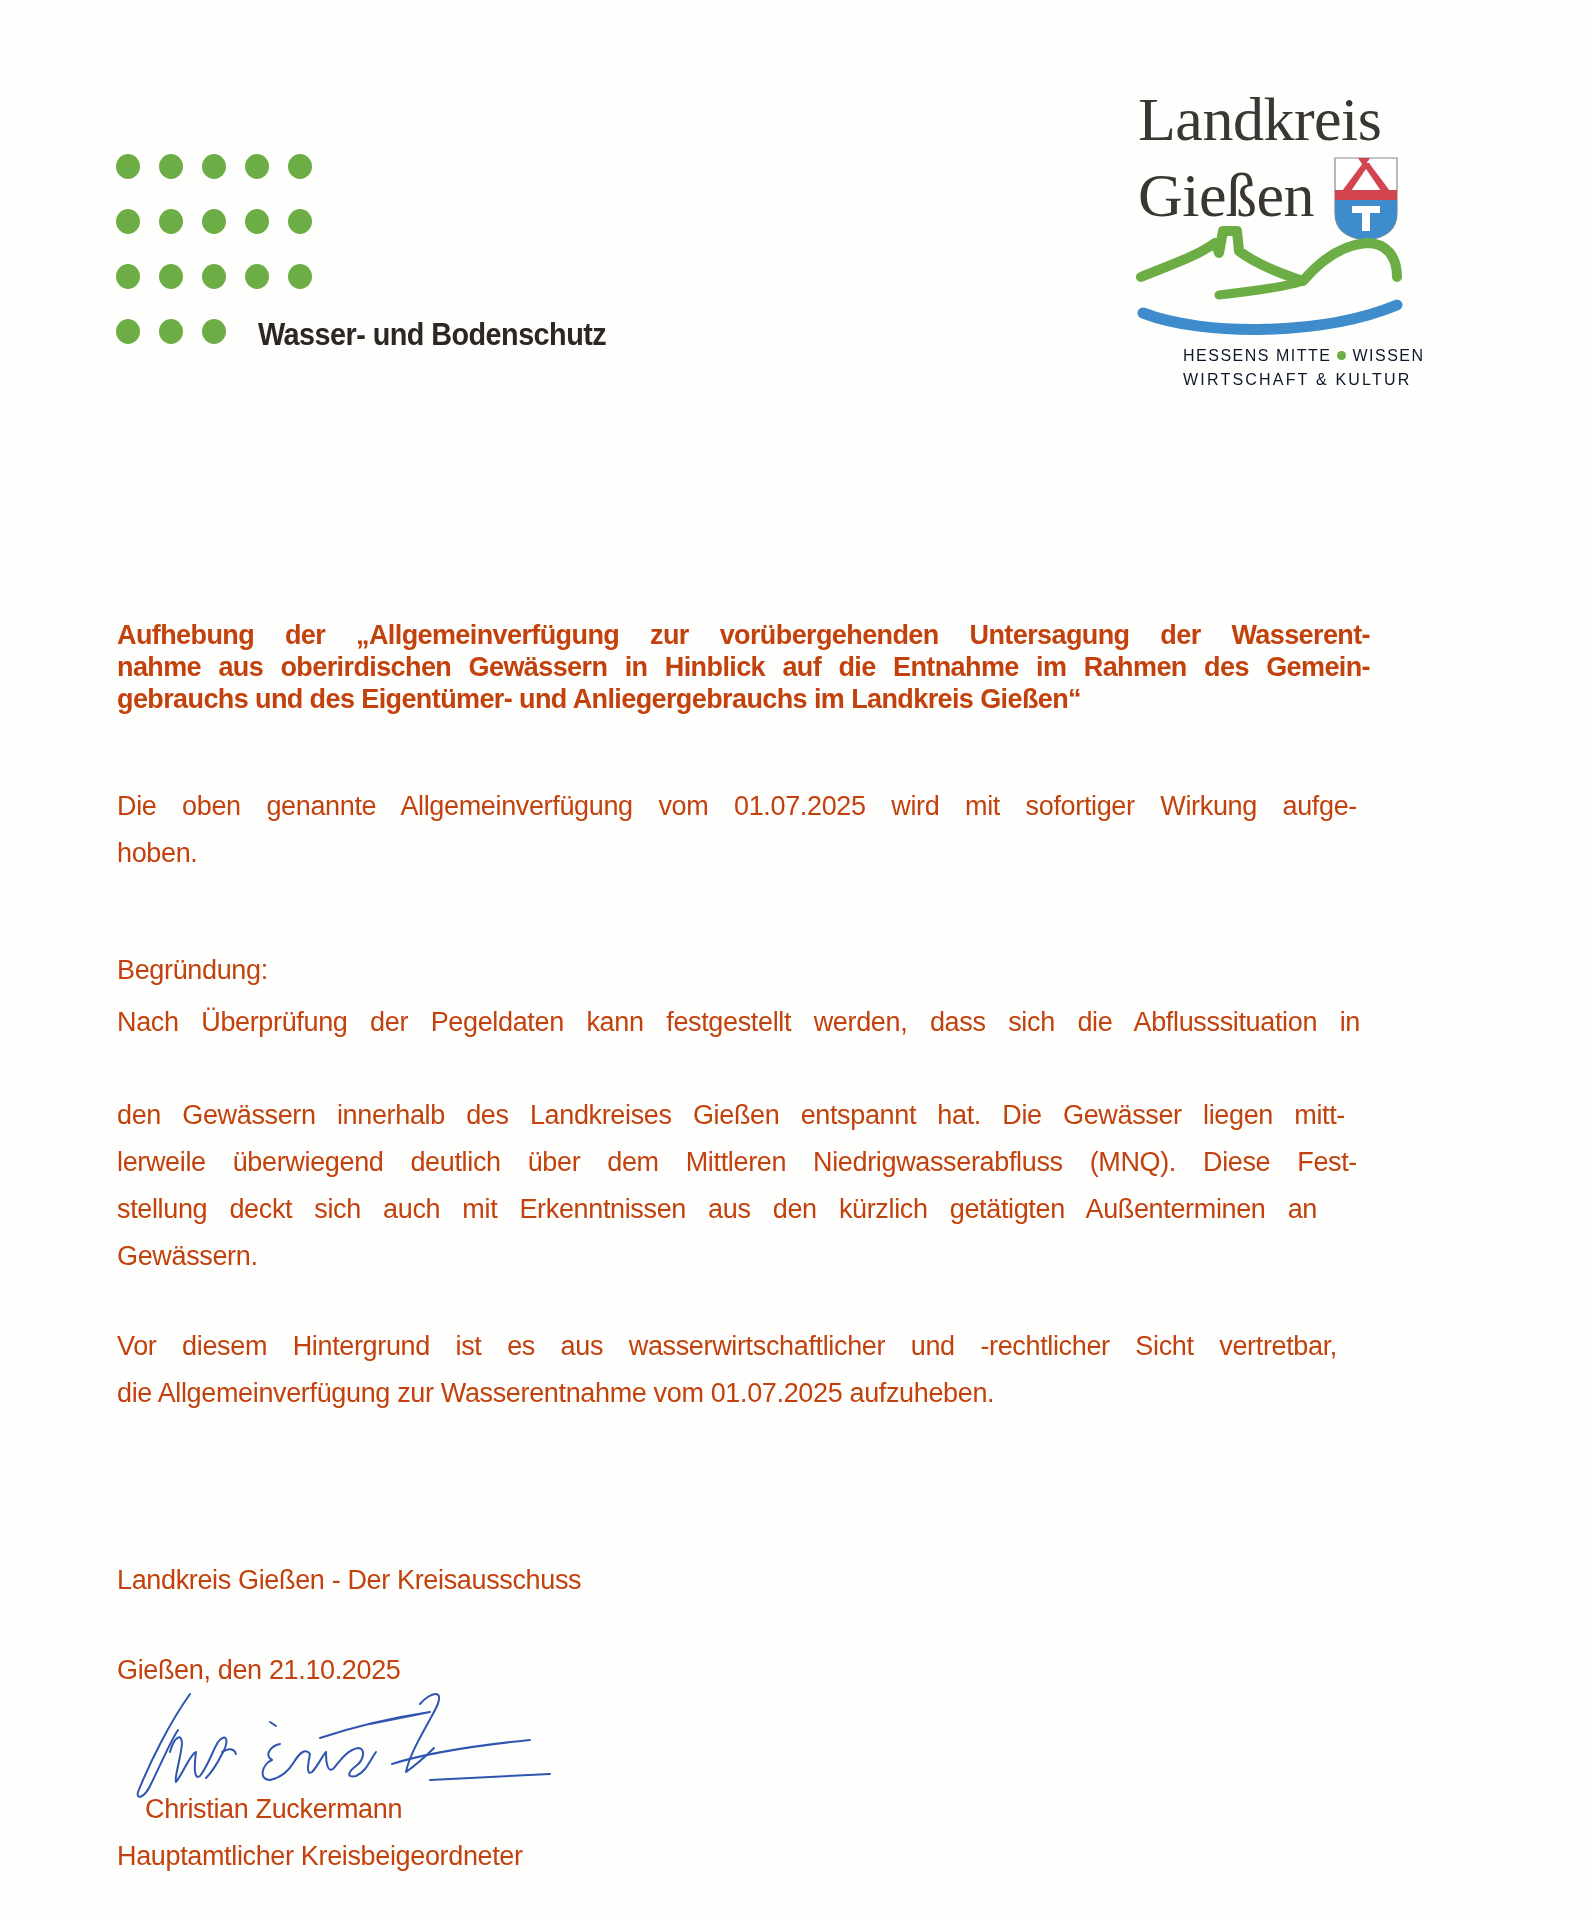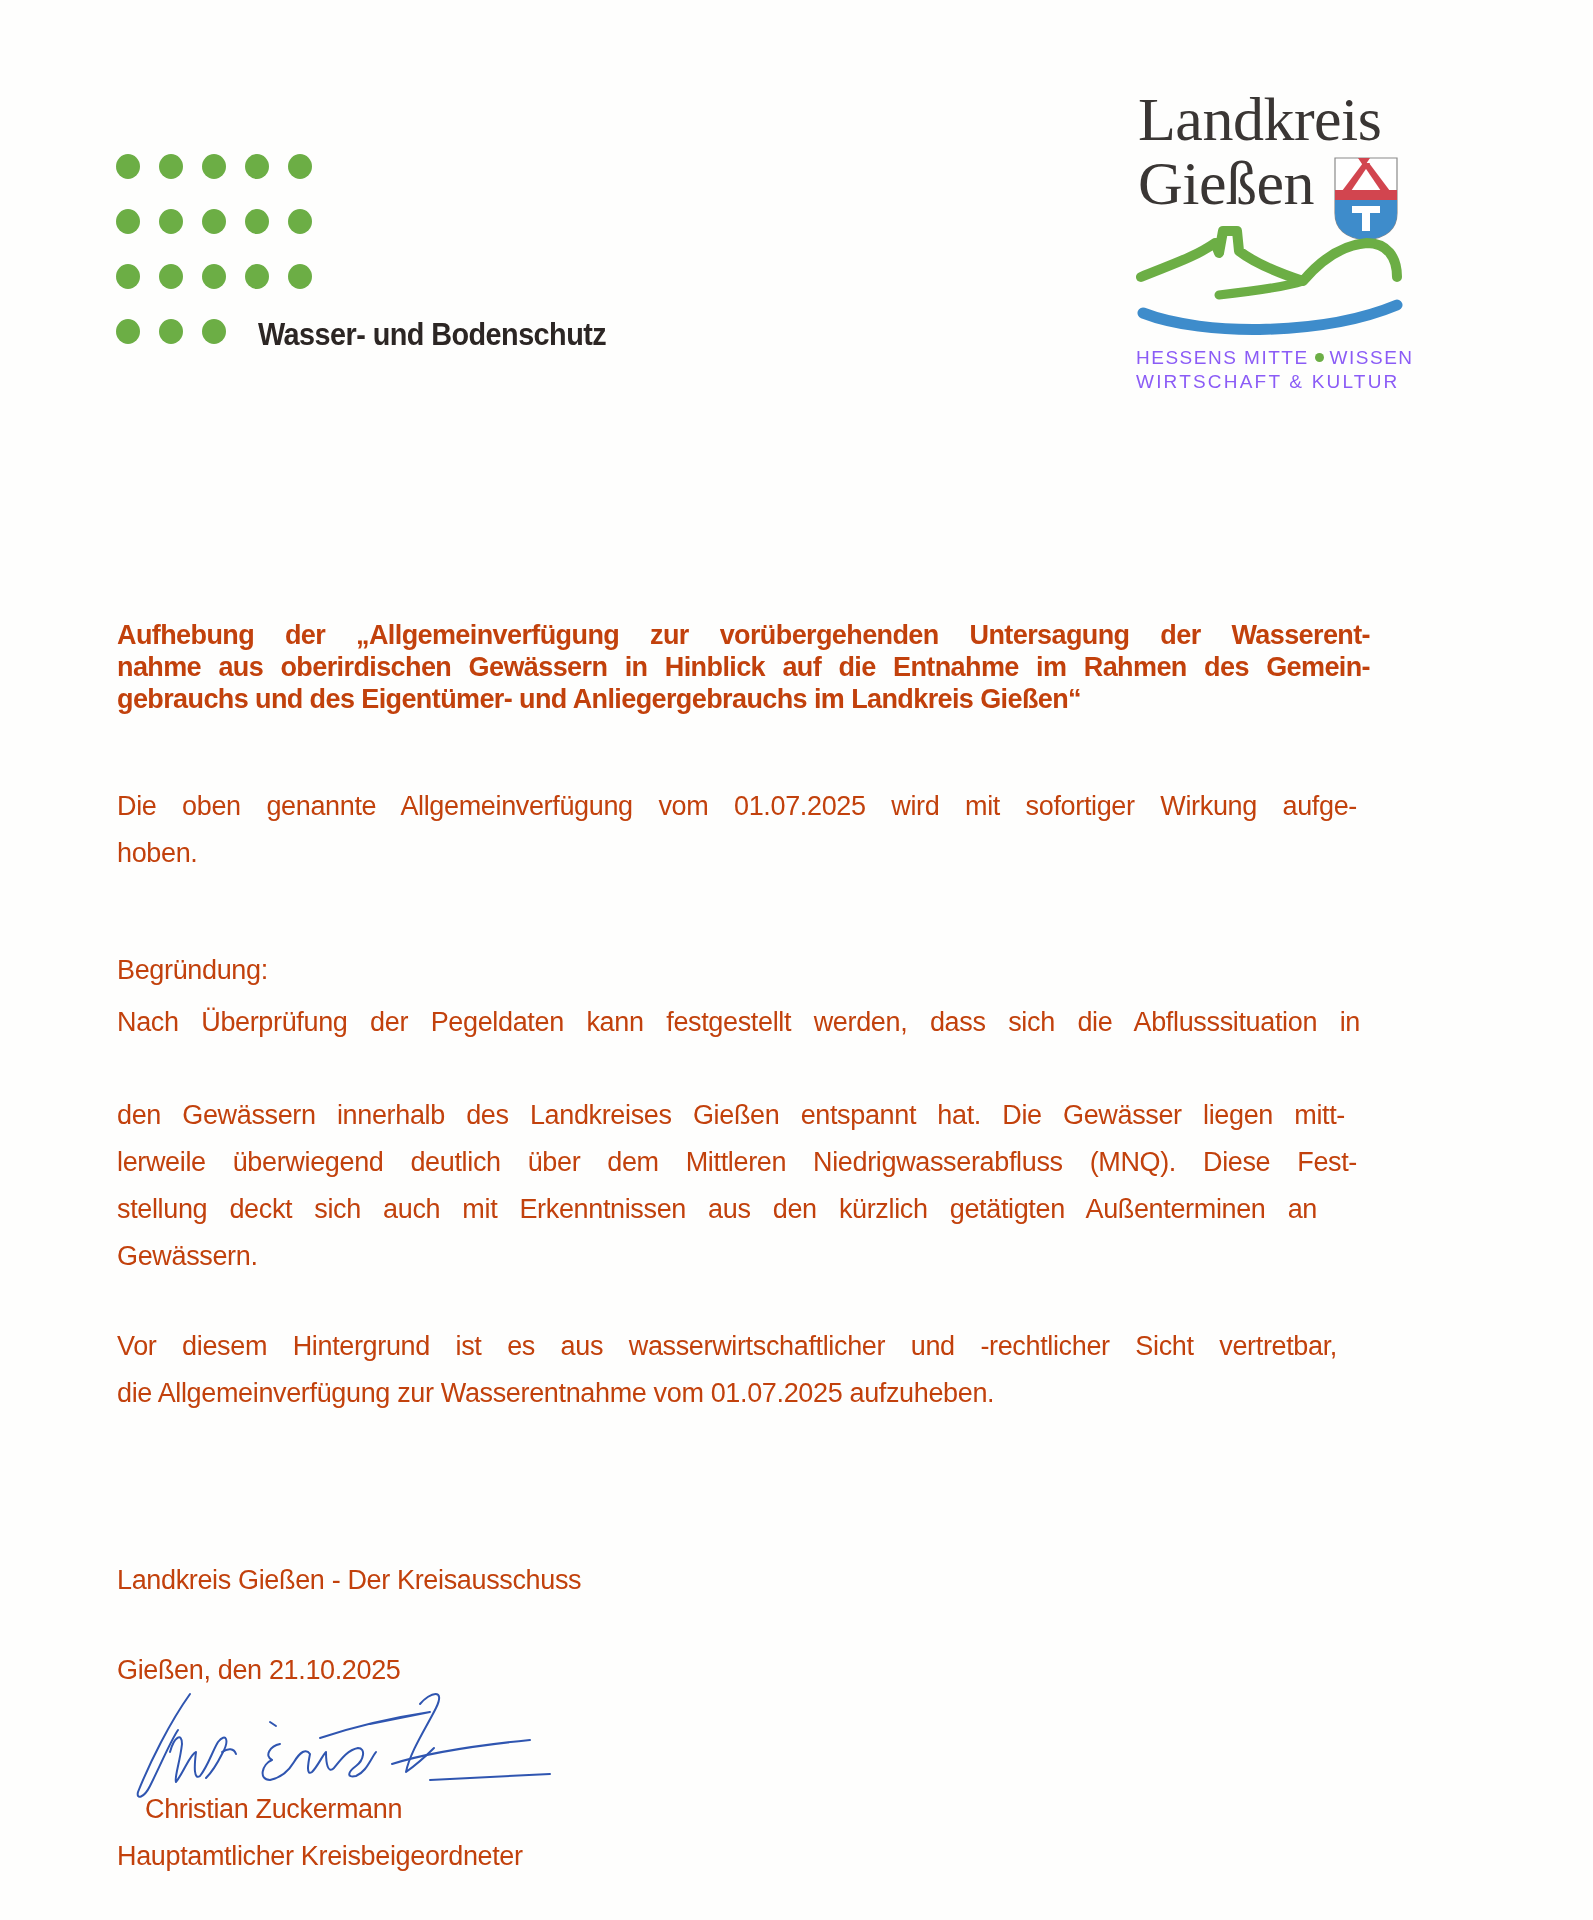--- a/index.html
+++ b/index.html
@@ -46,24 +46,24 @@
     left: 1138px;
     font-family: "Liberation Serif", "DejaVu Serif", serif;
     font-size: 62px;
     color: #3a3634;
     white-space: nowrap;
     letter-spacing: -0.5px;
     line-height: 1;
   }
   .lk-tagline {
     position: absolute;
-    left: 1136px;
+    left: 1183px;
     font-family: "Liberation Sans", sans-serif;
-    font-size: 19px;
-    color: #8b5cf6;
+    font-size: 16px;
+    color: #0f172a;
     letter-spacing: 1.5px;
     white-space: nowrap;
     line-height: 1;
   }
   .tag-dot {
     display: inline-block;
     width: 9px;
     height: 9px;
     border-radius: 50%;
     background: #6cae45;
@@ -124,21 +124,21 @@
   <div class="dot" style="left:288px; top:264px;"></div>
 
   <div class="dot" style="left:116px; top:319px;"></div>
   <div class="dot" style="left:159px; top:319px;"></div>
   <div class="dot" style="left:202px; top:319px;"></div>
 </div>
 <div class="dept-name">Wasser- und Bodenschutz</div>
 
 <div>
   <div class="lk-title" style="top:88px;">Landkreis</div>
-  <div class="lk-title" style="top:152px;text-align:center;">Gießen</div>
+  <div class="lk-title" style="top:164px;text-align:center;">Gießen</div>
 
   <svg class="abs" style="left:1334px; top:157px;" width="64" height="84" viewBox="0 0 64 84">
     <path d="M1 1 H63 V56 Q63 80 32 83 Q1 80 1 56 Z" fill="#ffffff" stroke="#8a8a8a" stroke-width="1.2"></path>
     <path d="M1 42 H63 V56 Q63 80 32 83 Q1 80 1 56 Z" fill="#3e8ccb"></path>
     <rect x="1" y="33" width="62" height="10" fill="#d2454f"></rect>
     <path d="M24 1 L36 1 L30 10 Z" fill="#d2454f"></path>
     <path d="M28 6 L35 6 L56 34 L47 34 Z" fill="#d2454f"></path>
     <path d="M36 6 L29 6 L8 34 L17 34 Z" fill="#d2454f"></path>
     <path d="M18 49 H46 V56 H36 V74 H28 V56 H18 Z" fill="#ffffff"></path>
   </svg>

